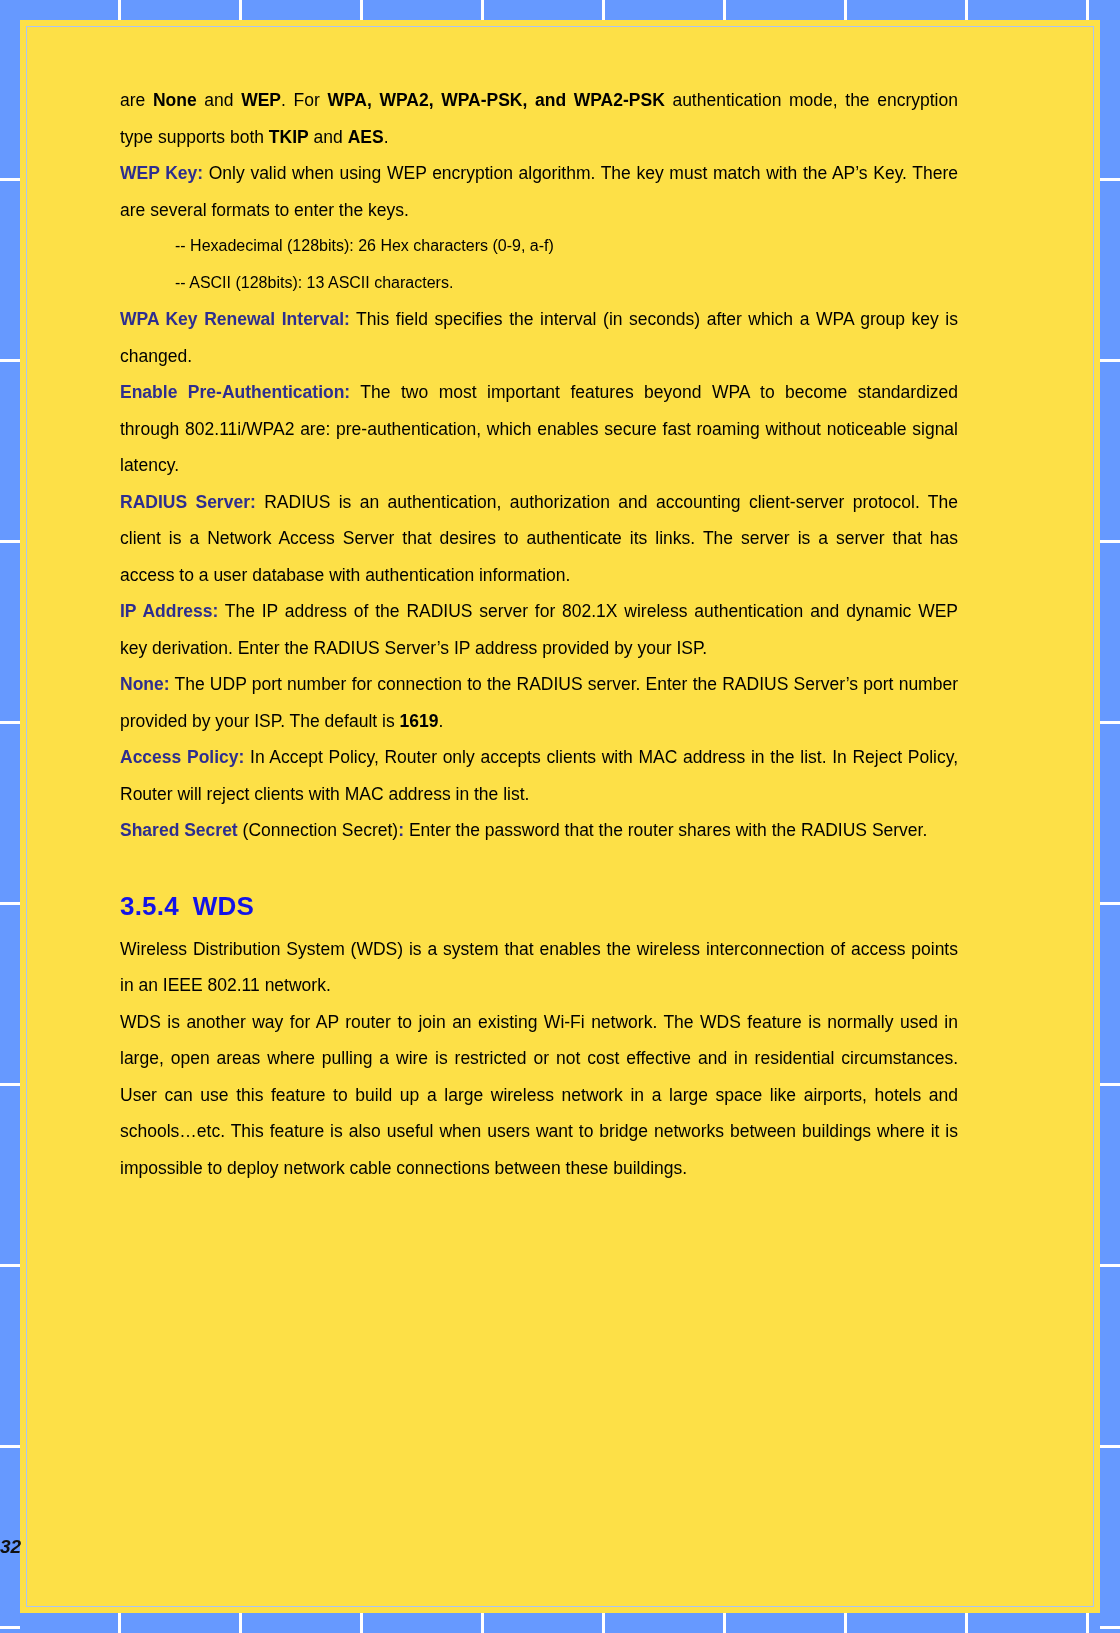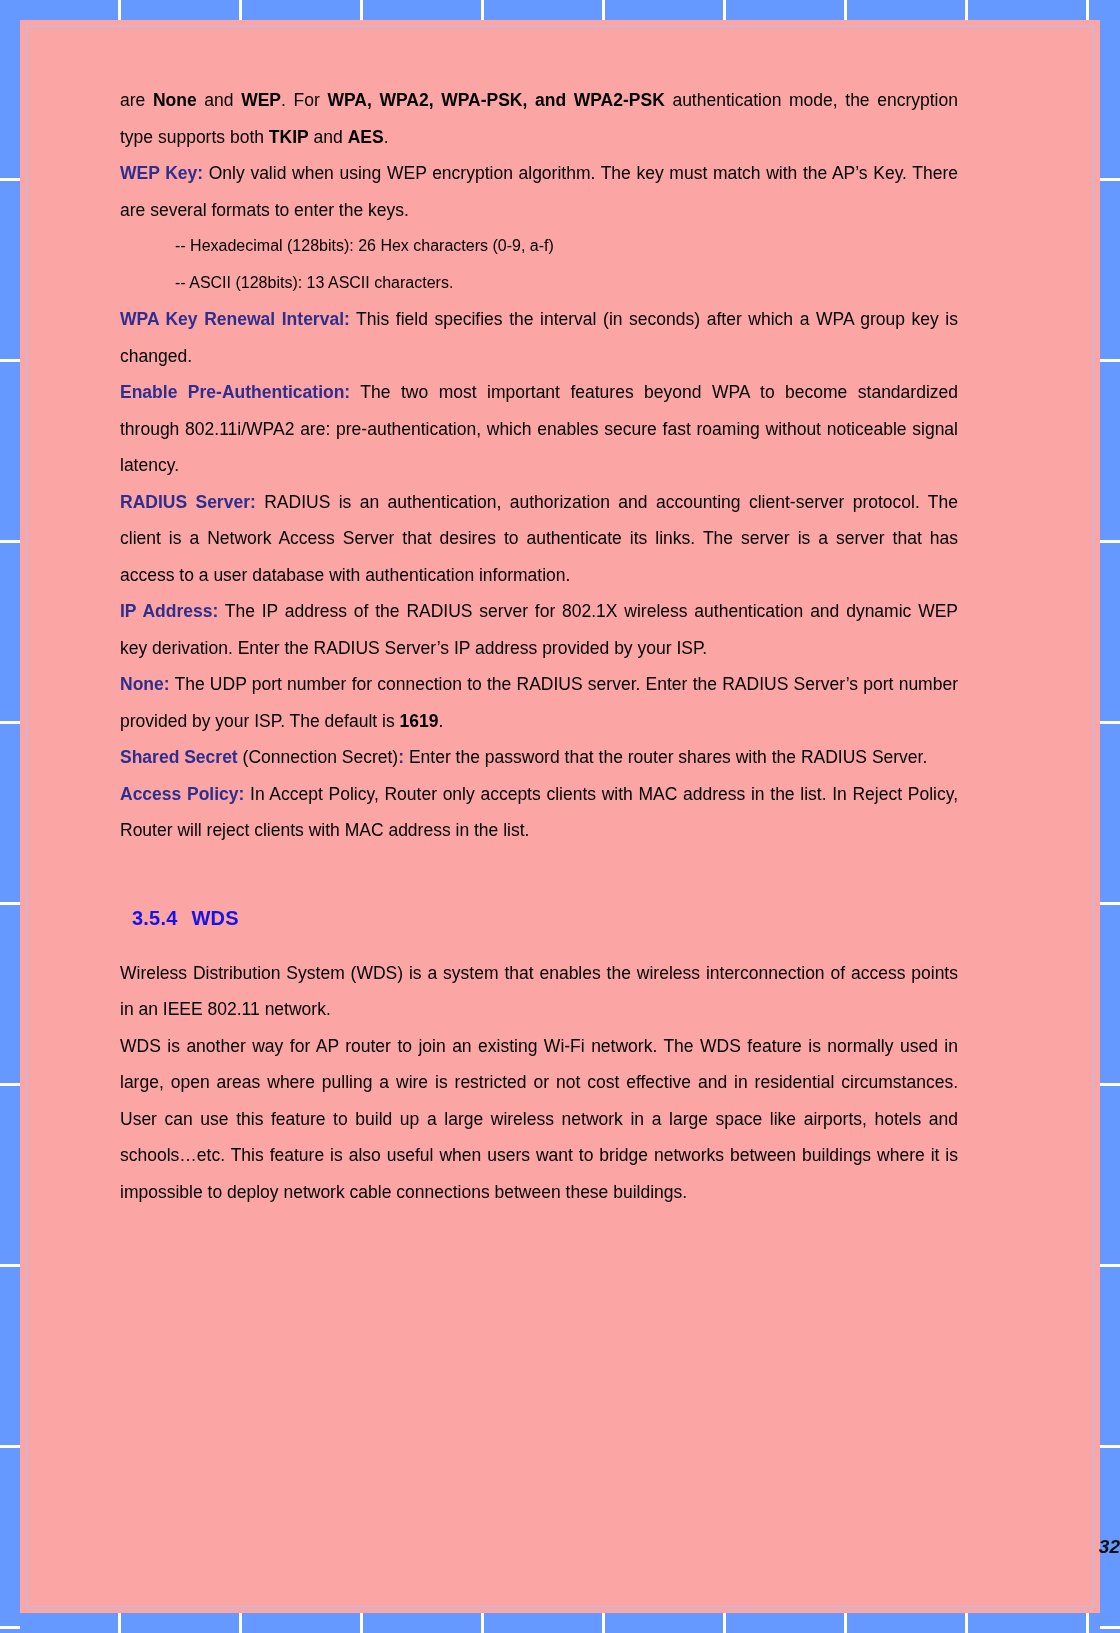--- a/index.html
+++ b/index.html
@@ -12,21 +12,21 @@
     background: #ffffff;
     font-family: "Liberation Sans", sans-serif;
     overflow: hidden;
   }
 
   
   .page {
     position: relative;
     width: 1120px;
     height: 1633px;
-    background: #fca5a5;
+    background: #fde047;
     box-sizing: border-box;
   }
   .band {
     position: absolute;
     background: #6699ff;
   }
   .band-top    { left: 0;   top: 0;    width: 1120px; height: 20px; }
   .band-bottom { left: 0;   bottom: 0; width: 1120px; height: 20px; }
   .band-left   { left: 0;   top: 0;    width: 20px;   height: 1633px; }
   .band-right  { right: 0;  top: 0;    width: 20px;   height: 1633px; }
@@ -84,39 +84,39 @@
   .indent {
     margin: 0;
     font-size: 16px;
     line-height: 36.5px;
     color: #000000;
     text-align: left;
     padding-left: 55px;
   }
 
   h2.section {
-    margin: 12px;
+    margin: 0;
     color: #1414e6;
     font-weight: bold;
-    font-size: 20px;
+    font-size: 26px;
     line-height: 30px;
     letter-spacing: 0.2px;
   }
   h2.section .num { margin-right: 14px; }
 
   .gap-before-heading { height: 42px; }
   .gap-after-heading  { height: 10px; }
 
   
   .page-number {
     position: absolute;
     left: 0;
     right: 0;
     top: 1536px;
-    text-align: right;
+    text-align: left;
     font-size: 19px;
     font-weight: bold;
     font-style: italic;
     color: #111111;
   }
 </style>
 </head>
 <body>
 
 <div class="page">
@@ -138,22 +138,22 @@
         <div class="indent">-- Hexadecimal (128bits): 26 Hex characters (0-9, a-f)</div>
         <div class="indent">-- ASCII (128bits): 13 ASCII characters.</div>
       </div>
 
     <div id="block-2">
         <p class="para last-line-left"><span class="lbl">WPA Key Renewal Interval:</span><span> This field specifies the interval (in seconds) after which a WPA group key is changed.</span></p>
         <p class="para last-line-left"><span class="lbl">Enable Pre-Authentication:</span><span> The two most important features beyond WPA to become standardized through 802.11i/WPA2 are: pre-authentication, which enables secure fast roaming without noticeable signal latency.</span></p>
         <p class="para last-line-left"><span class="lbl">RADIUS Server:</span><span> RADIUS is an authentication, authorization and accounting client-server protocol. The client is a Network Access Server that desires to authenticate its links. The server is a server that has access to a user database with authentication information.</span></p>
         <p class="para last-line-left"><span class="lbl">IP Address:</span><span> The IP address of the RADIUS server for 802.1X wireless authentication and dynamic WEP key derivation. Enter the RADIUS Server’s IP address provided by your ISP.</span></p>
         <p class="para last-line-left"><span class="lbl">None:</span><span> The UDP port number for connection to the RADIUS server. Enter the RADIUS Server’s port number provided by your ISP. The default is </span><b class="bk">1619</b><span>.</span></p>
+        <p class="para last-line-left"><span class="lbl">Access Policy:</span><span> In Accept Policy, Router only accepts clients with MAC address in the list. In Reject Policy, Router will reject clients with MAC address in the list.</span></p>
         <p class="para last-line-left"><span class="lbl">Shared Secret</span><span> (Connection Secret)</span><span class="lbl">:</span><span> Enter the password that the router shares with the RADIUS Server.</span></p>
-        <p class="para last-line-left"><span class="lbl">Access Policy:</span><span> In Accept Policy, Router only accepts clients with MAC address in the list. In Reject Policy, Router will reject clients with MAC address in the list.</span></p>
       </div>
 
     <div class="gap-before-heading"></div>
 
     <h2 class="section">
       <span class="num">3.5.4</span><span>WDS</span>
     </h2>
 
     <div class="gap-after-heading"></div>
 

